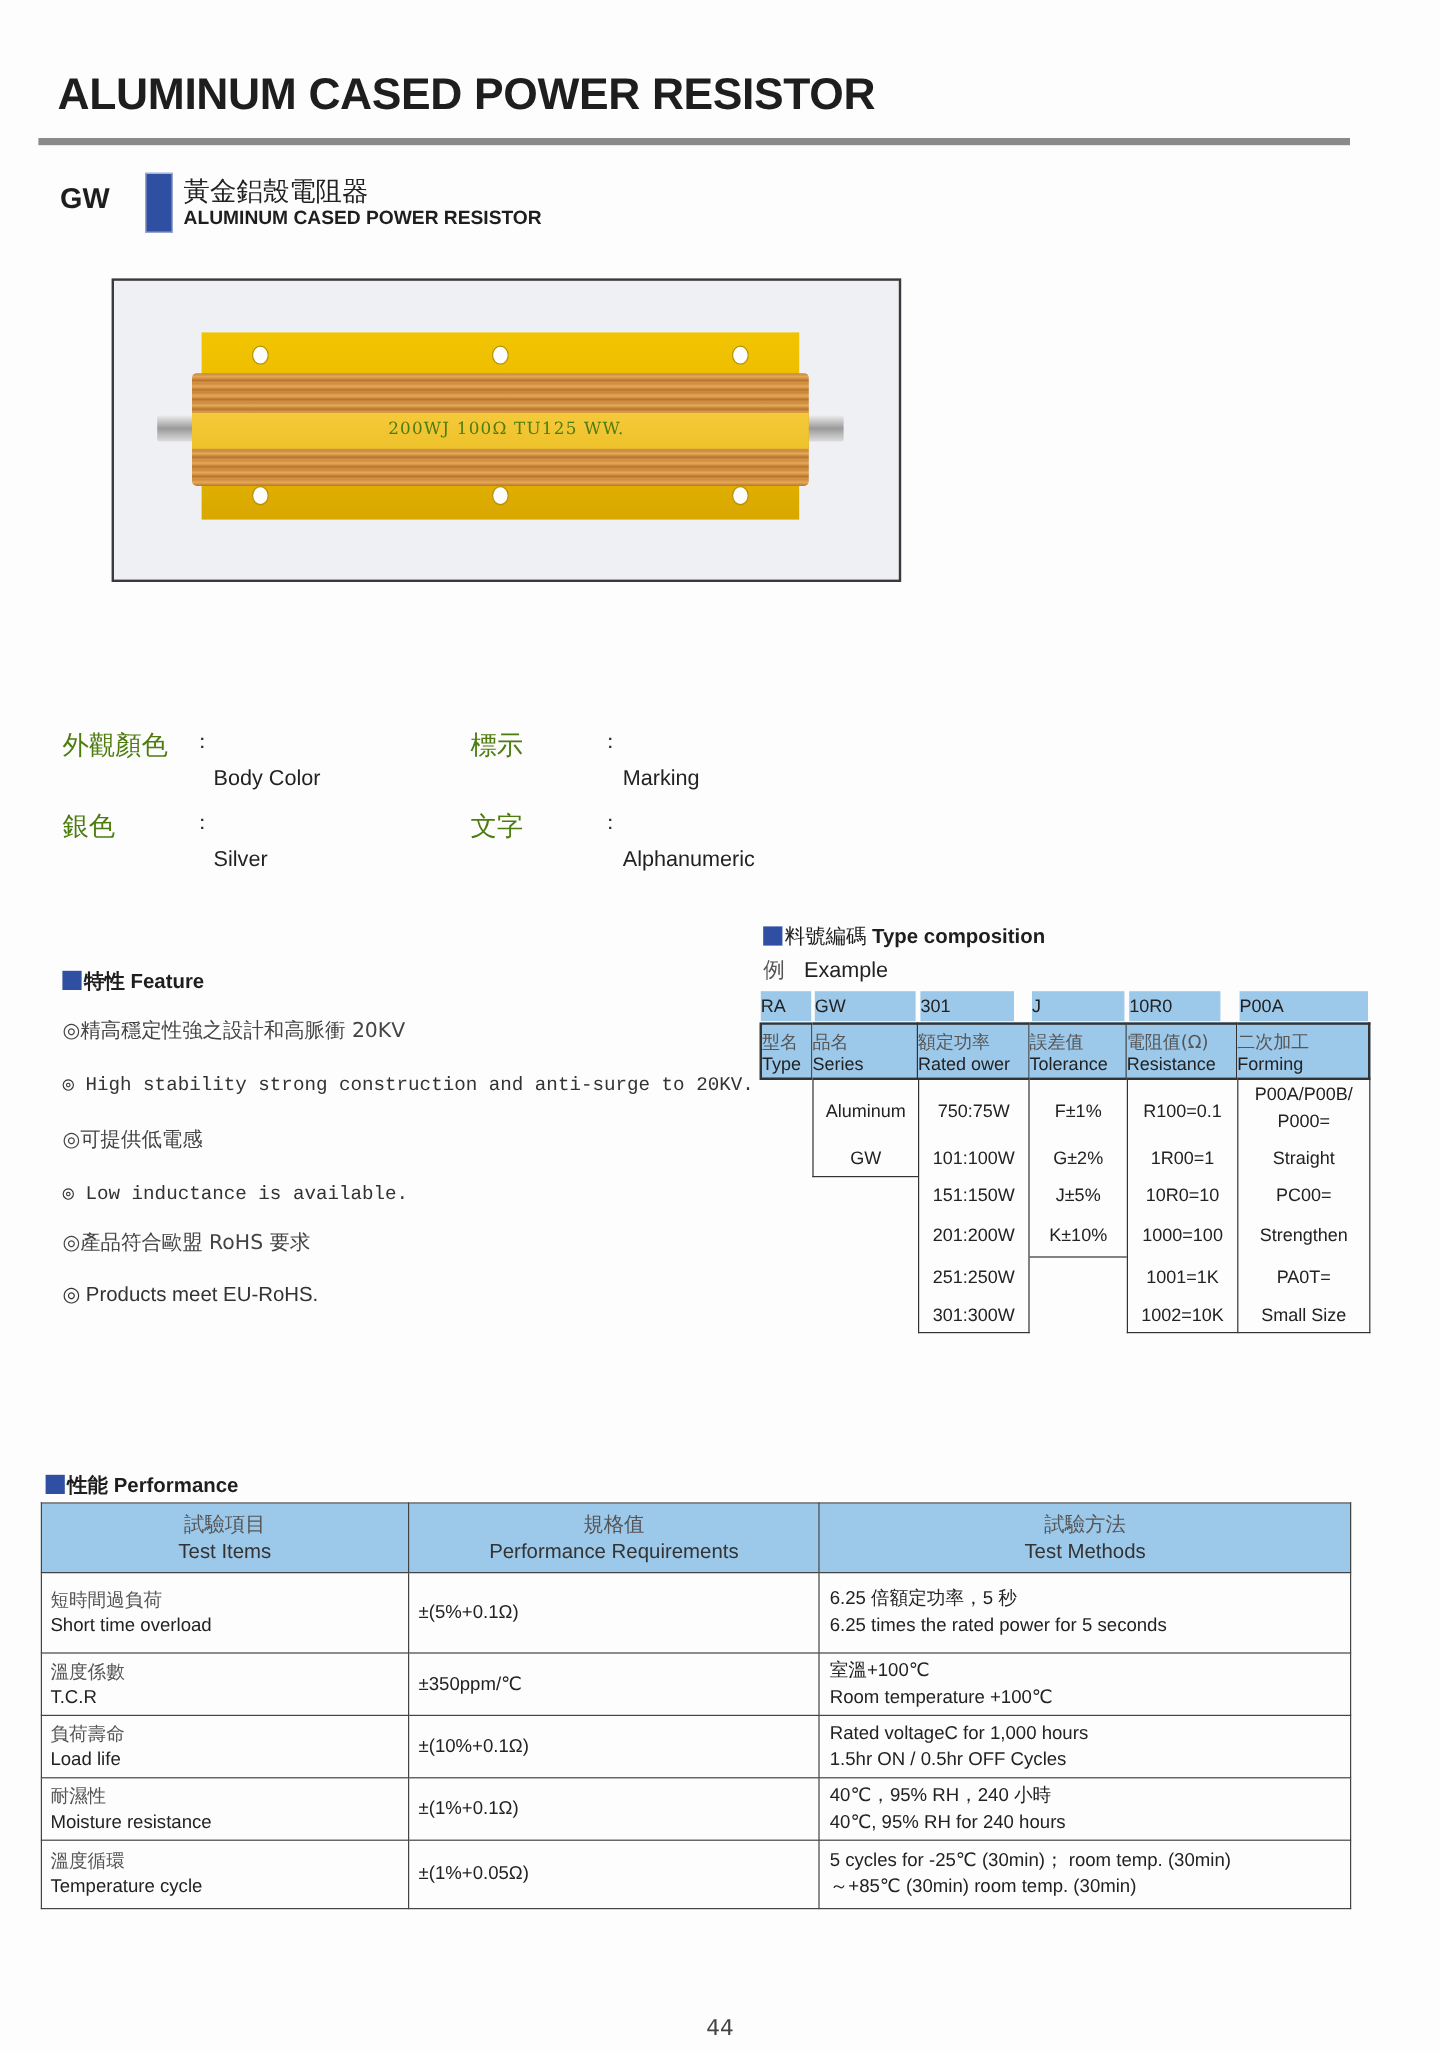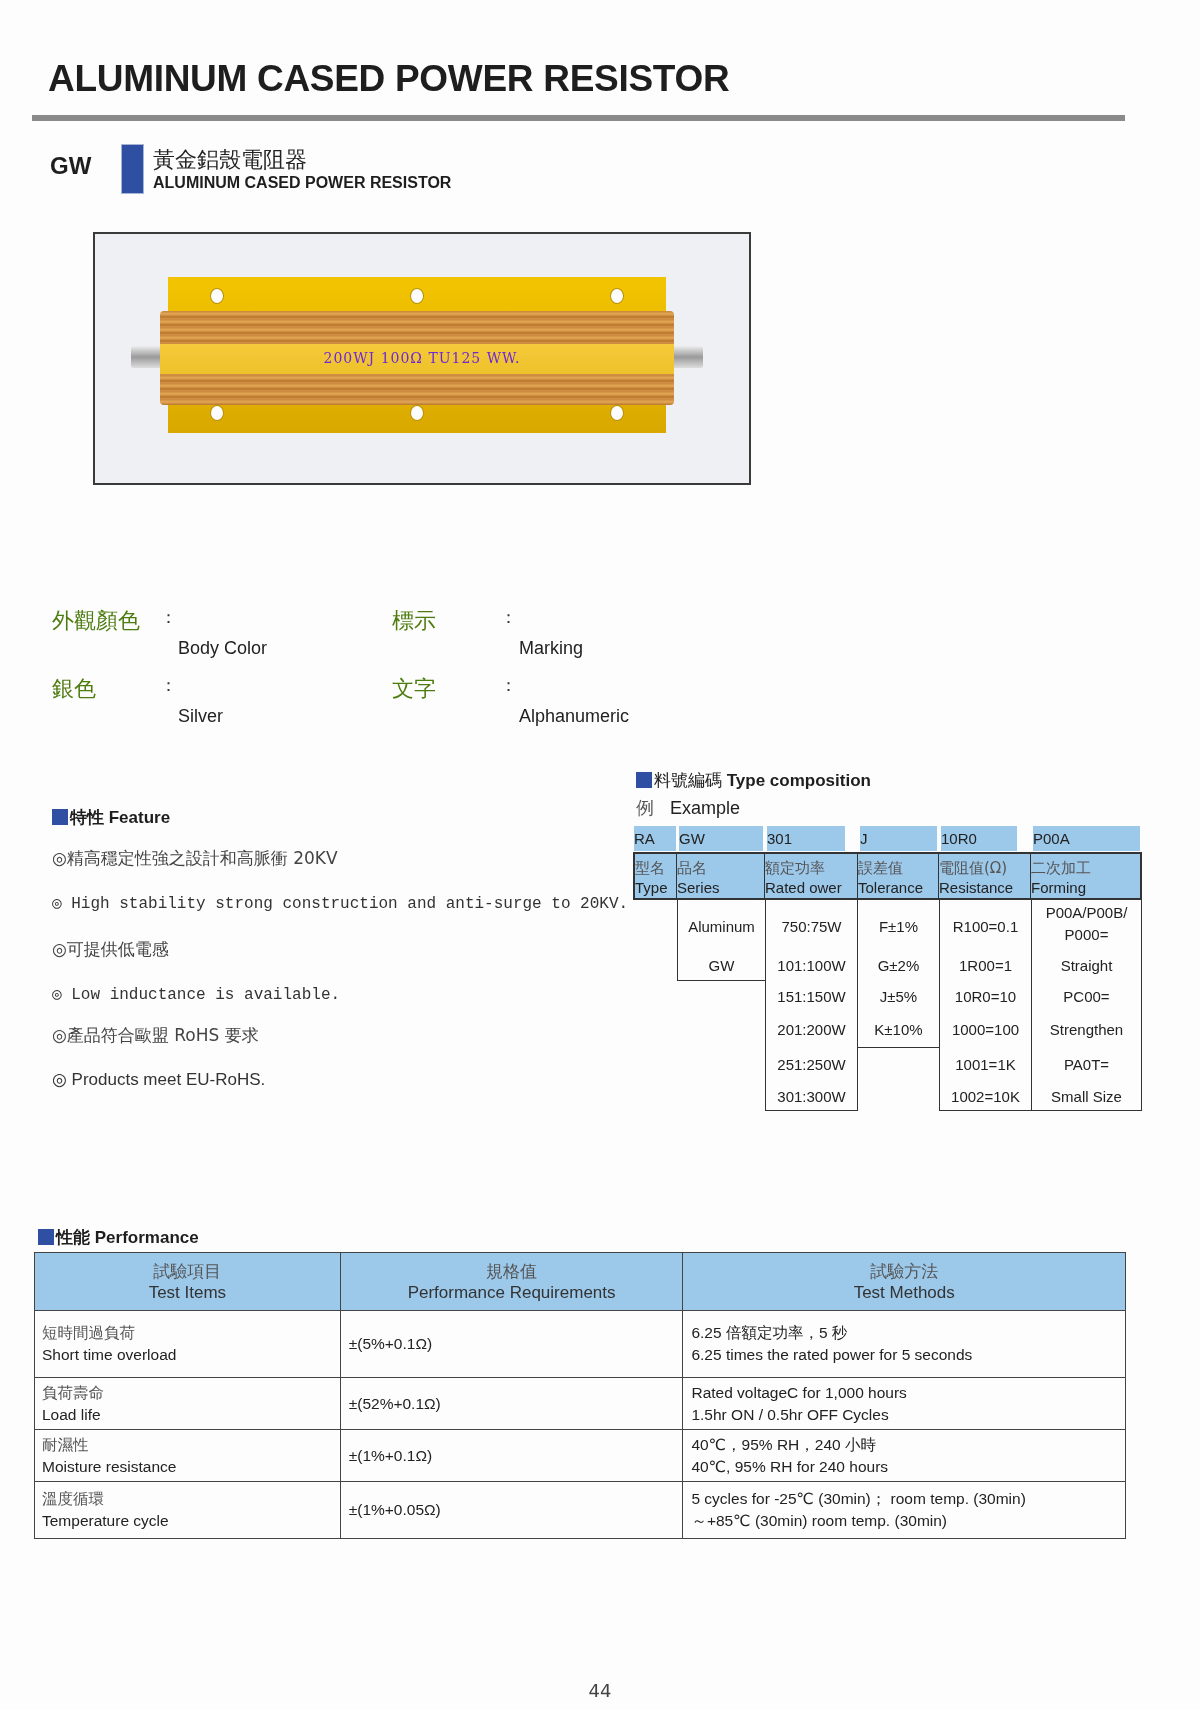--- a/index.html
+++ b/index.html
@@ -14,21 +14,21 @@
   .series-bar { left: 121px; top: 144px; width: 23px; height: 50px; background: #2f4fa3; border: 1px solid #a8b4d4; }
   .series-zh { left: 153px; top: 145px; font-size: 22px; color: #222; font-family: "DejaVu Sans", sans-serif; }
   .series-en { left: 153px; top: 174px; font-size: 16px; font-weight: bold; color: #1e1e1e; }
 
   .photo-frame { left: 93px; top: 232px; width: 658px; height: 253px; border: 2px solid #3a3a3a; background: #eef0f3; overflow: hidden; }
   .resistor-base { position: absolute; left: 73px; top: 43px; width: 498px; height: 156px; background: linear-gradient(#f2c400, #e8b800 50%, #d9a800); }
   .hole { position: absolute; width: 14px; height: 16px; border-radius: 50%; background: #fdfdfd; border: 1px solid #b89000; }
   .resistor-body { position: absolute; left: 65px; top: 77px; width: 514px; height: 94px;
     background: repeating-linear-gradient(180deg, #c9863a 0px, #e4a857 3px, #b8742c 6px, #d7974a 8px); border-radius: 4px; }
   .resistor-band { position: absolute; left: 65px; top: 110px; width: 514px; height: 30px; background: linear-gradient(#f5c93a, #eec22a); }
-  .resistor-marking { position: absolute; left: 0; width: 100%; top: 116px; text-align: center; font-family: "DejaVu Serif", serif; font-size: 14px; color: #6d28d9; letter-spacing: 1px; }
+  .resistor-marking { position: absolute; left: 0; width: 100%; top: 116px; text-align: center; font-family: "DejaVu Serif", serif; font-size: 14px; color: #4d7c0f; letter-spacing: 1px; }
   .terminal { position: absolute; top: 112px; width: 32px; height: 22px; background: linear-gradient(#eee, #9a9a9a 50%, #ddd); border-radius: 2px; }
 
   .spec-label-zh { font-family: Liberation Serif, serif; font-size: 22px; color: #4d7c0f; }
   .spec-colon { font-size: 17px; color: #333; }
   .spec-value { font-size: 18px; color: #222; margin-top: 32px; }
 
   .section-head { font-size: 17px; font-weight: bold; color: #1e1e1e; white-space: nowrap; }
   .section-head .sq { display: inline-block; width: 16px; height: 16px; background: #2f4fa3; vertical-align: -2px; margin-right: 2px; }
 
   .feature-line { left: 52px; font-size: 17px; color: #333; white-space: nowrap; }
@@ -215,24 +215,35 @@
           <div>Short time overload</div>
         </td>
       <td class="req">±(5%+0.1Ω)</td>
       <td class="method">
           <div>6.25 倍額定功率，5 秒</div>
           <div>6.25 times the rated power for 5 seconds</div>
         </td>
     </tr>
     <tr style="height:52px">
       <td>
+          <div class="zh">溫度係數</div>
+          <div>T.C.R</div>
+        </td>
+      <td class="req">±350ppm/℃</td>
+      <td class="method">
+          <div>室溫+100℃</div>
+          <div>Room temperature +100℃</div>
+        </td>
+    </tr>
+    <tr style="height:52px">
+      <td>
           <div class="zh">負荷壽命</div>
           <div>Load life</div>
         </td>
-      <td class="req">±(52%+0.1Ω)</td>
+      <td class="req">±(10%+0.1Ω)</td>
       <td class="method">
           <div>Rated voltageC for 1,000 hours</div>
           <div>1.5hr ON / 0.5hr OFF Cycles</div>
         </td>
     </tr>
     <tr style="height:52px">
       <td>
           <div class="zh">耐濕性</div>
           <div>Moisture resistance</div>
         </td>

